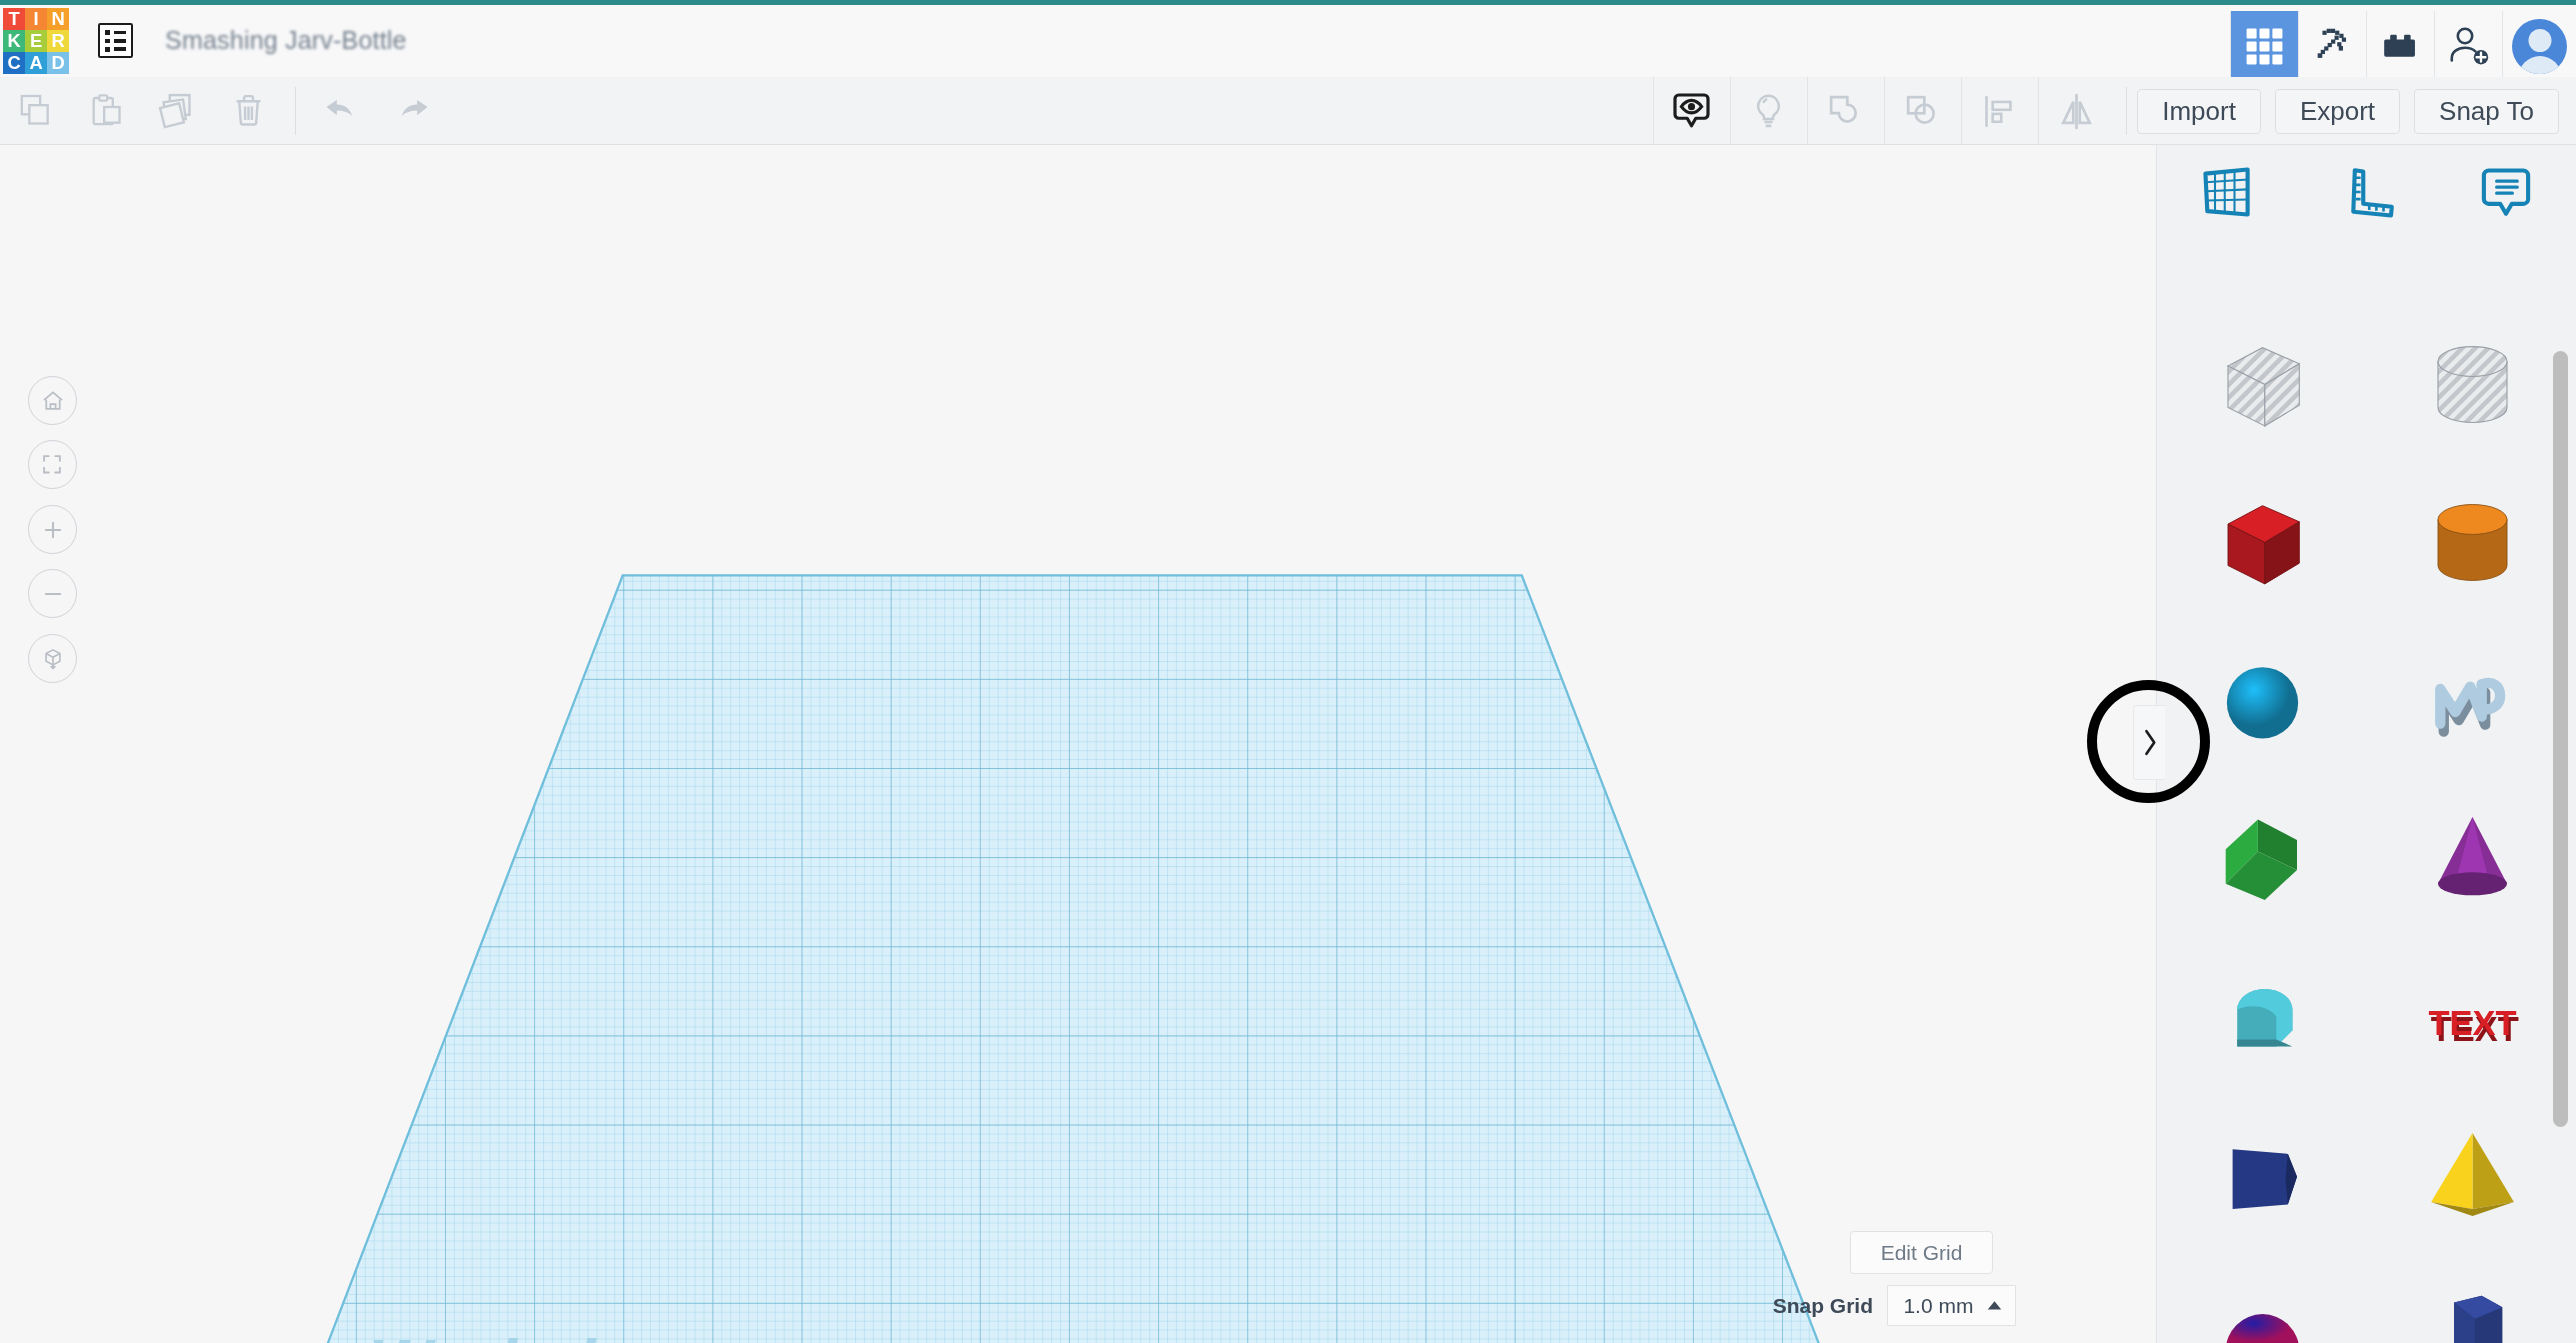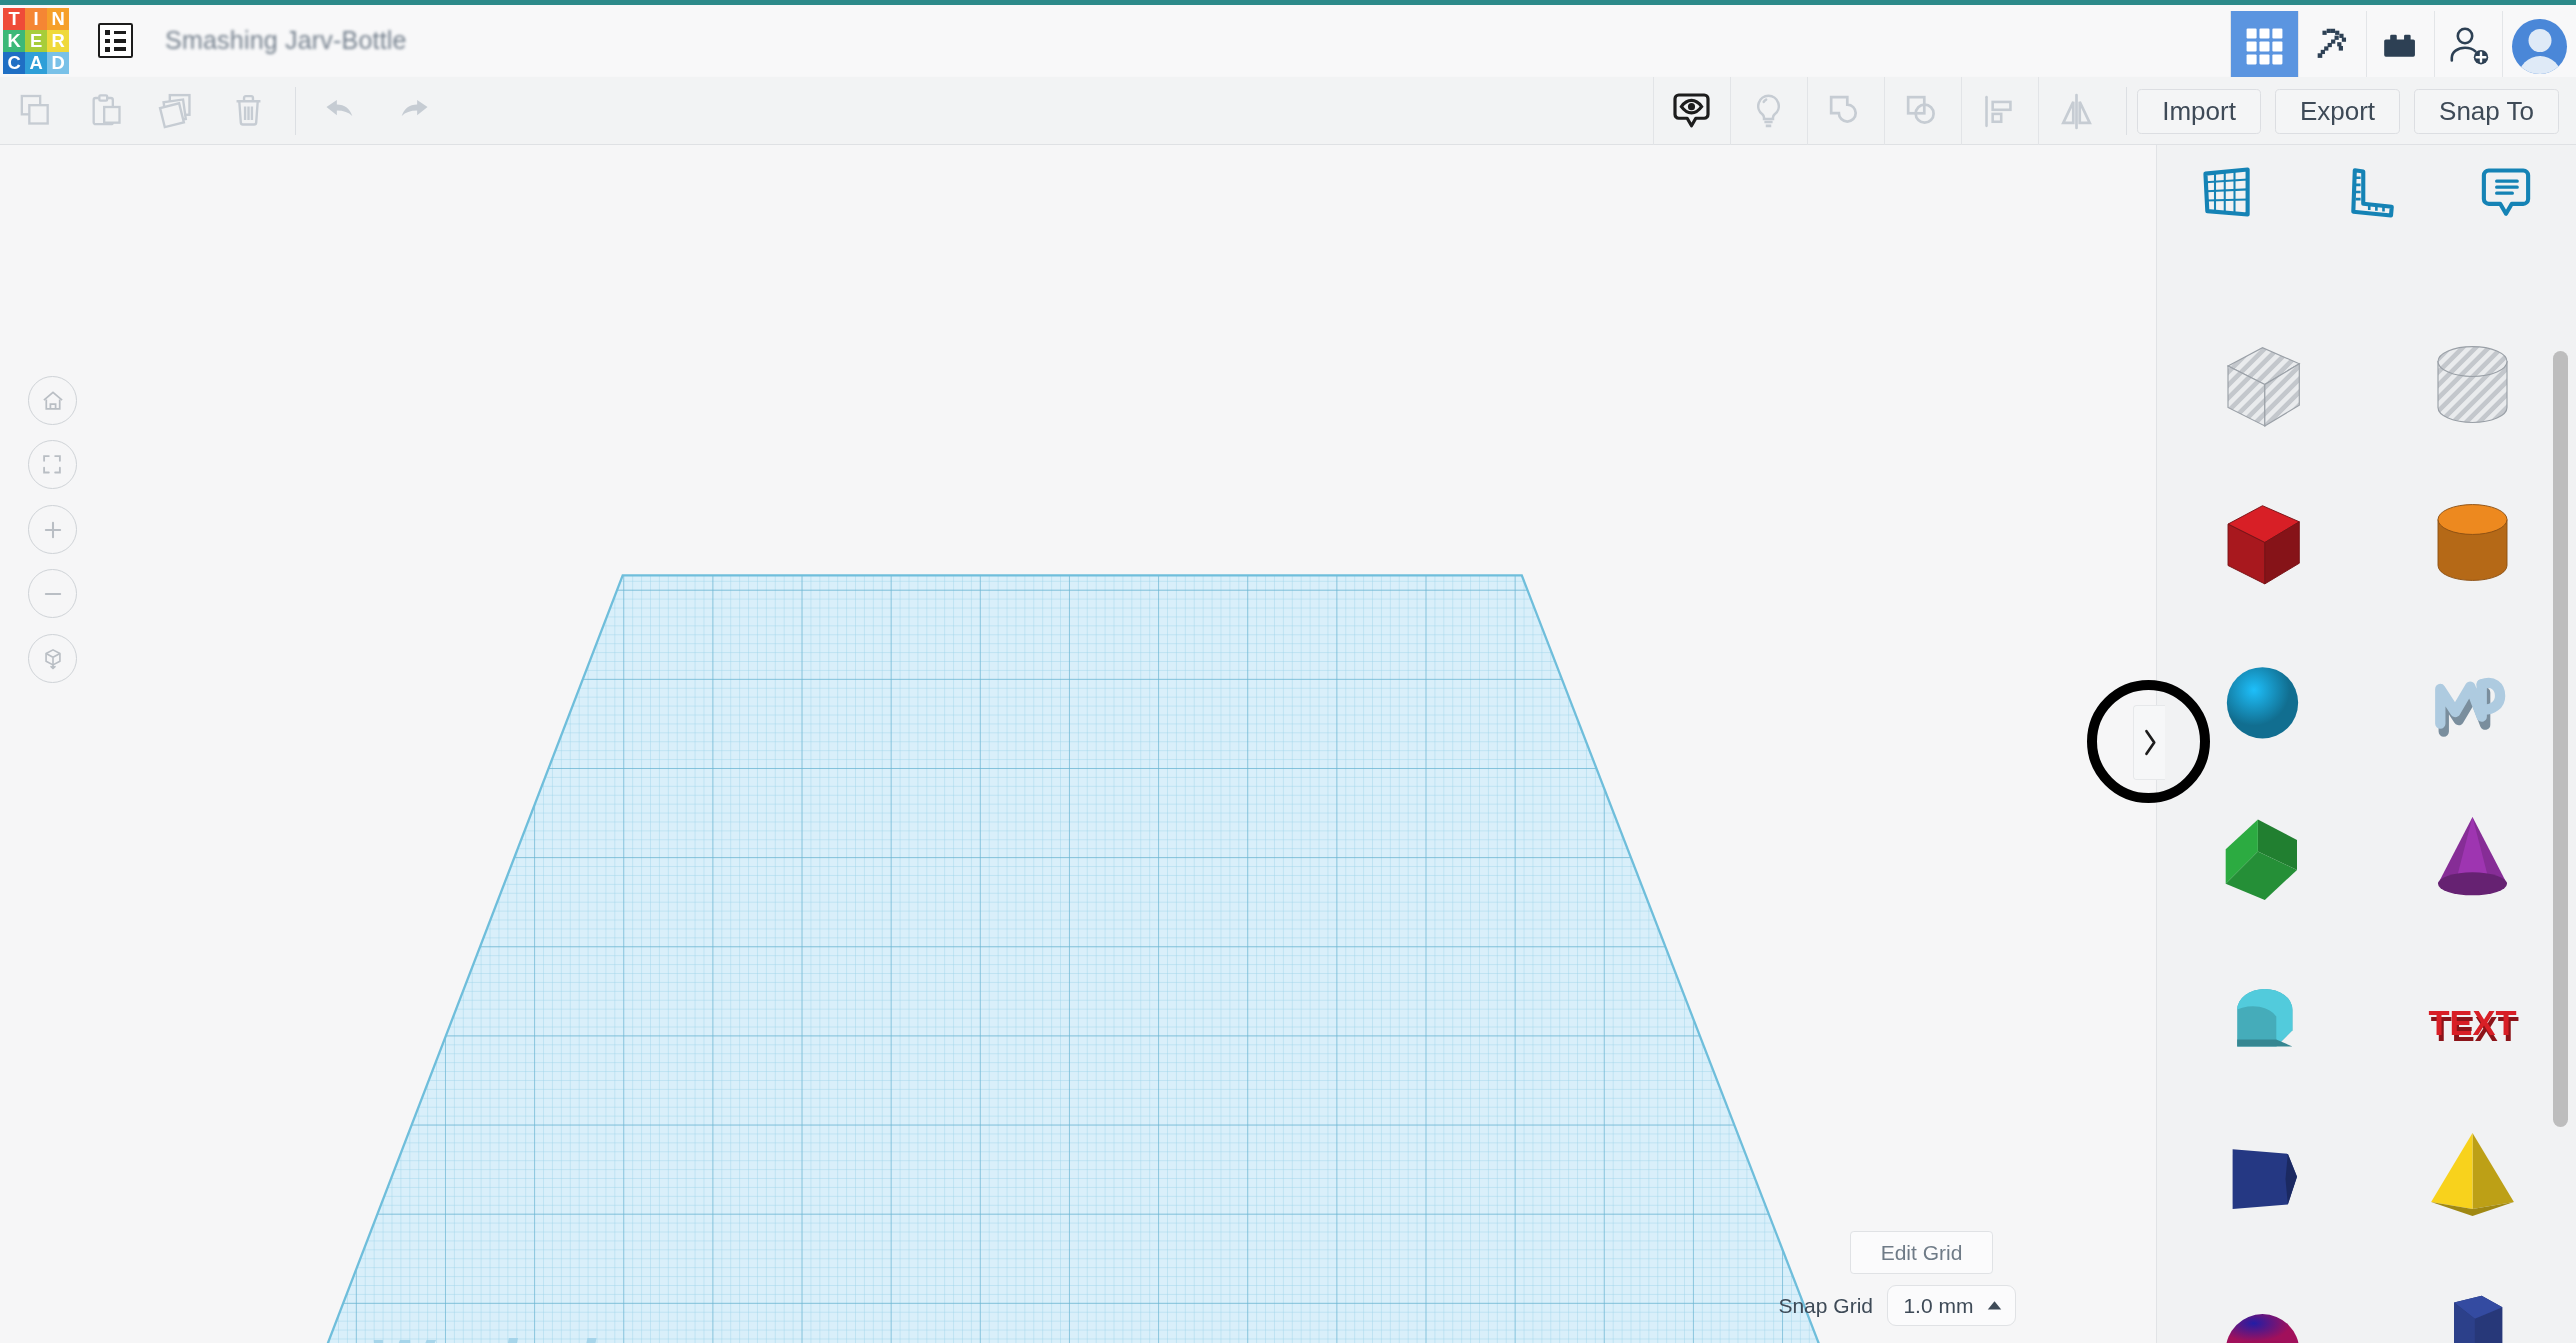--- a/index.html
+++ b/index.html
@@ -75,23 +75,23 @@
   
   .wp-label{ position:absolute; left:369px; top:1180px; font-size:66px; font-style:italic;
      font-weight:bold; color:#9fd1e8; opacity:.85; letter-spacing:0.8px;
      font-family:"Liberation Sans", sans-serif; }
 
   
   .edit-grid{ position:absolute; right:163px; bottom:69px; width:143px; height:43px;
       border:0.8px solid #e0e2e5; background:#fbfbfc; border-radius:3.8px; color:#6f7b87;
       font-size:21px; display:flex; align-items:center; justify-content:center; cursor:pointer; }
   .snap-row{ position:absolute; right:140px; bottom:17px; display:flex; align-items:center; gap:14px; }
-  .snap-label{ font-size:21px; color:#3e4a57; }
+  .snap-label{ font-size:21px; color:#3e4a57;font-weight:bold; }
   .snap-box{ height:41px; padding:0 12.3px 0 15.4px; border:0.8px solid #e0e2e5; background:#fbfbfc;
-      border-radius:9px; display:flex; align-items:center; gap:12.3px; font-size:21px; color:#3e4a57; cursor:pointer; }
+      border-radius:1px; display:flex; align-items:center; gap:12.3px; font-size:21px; color:#3e4a57; cursor:pointer; }
 
   
   .rpanel{ position:absolute; right:0; top:145px; width:420px; height:1198px;
            background:#f1f2f3; border-left:0.8px solid #e1e3e6; }
   .rp-icons{ height:94px; display:flex; align-items:center; }
   .rp-icon{ flex:1; display:flex; align-items:center; justify-content:center; cursor:pointer; }
   .rp-select{ margin:3.1px 4.6px 0 4.6px; height:58px; background:#f6f7f8; border:0.8px solid #e3e5e8;
       border-radius:3.8px; display:flex; align-items:center; justify-content:space-between;
       padding:0 20px 0 18.4px; font-size:24.6px; color:#3e4a57; cursor:pointer; }
   .spin{ display:flex; flex-direction:column; gap:4.6px; }

